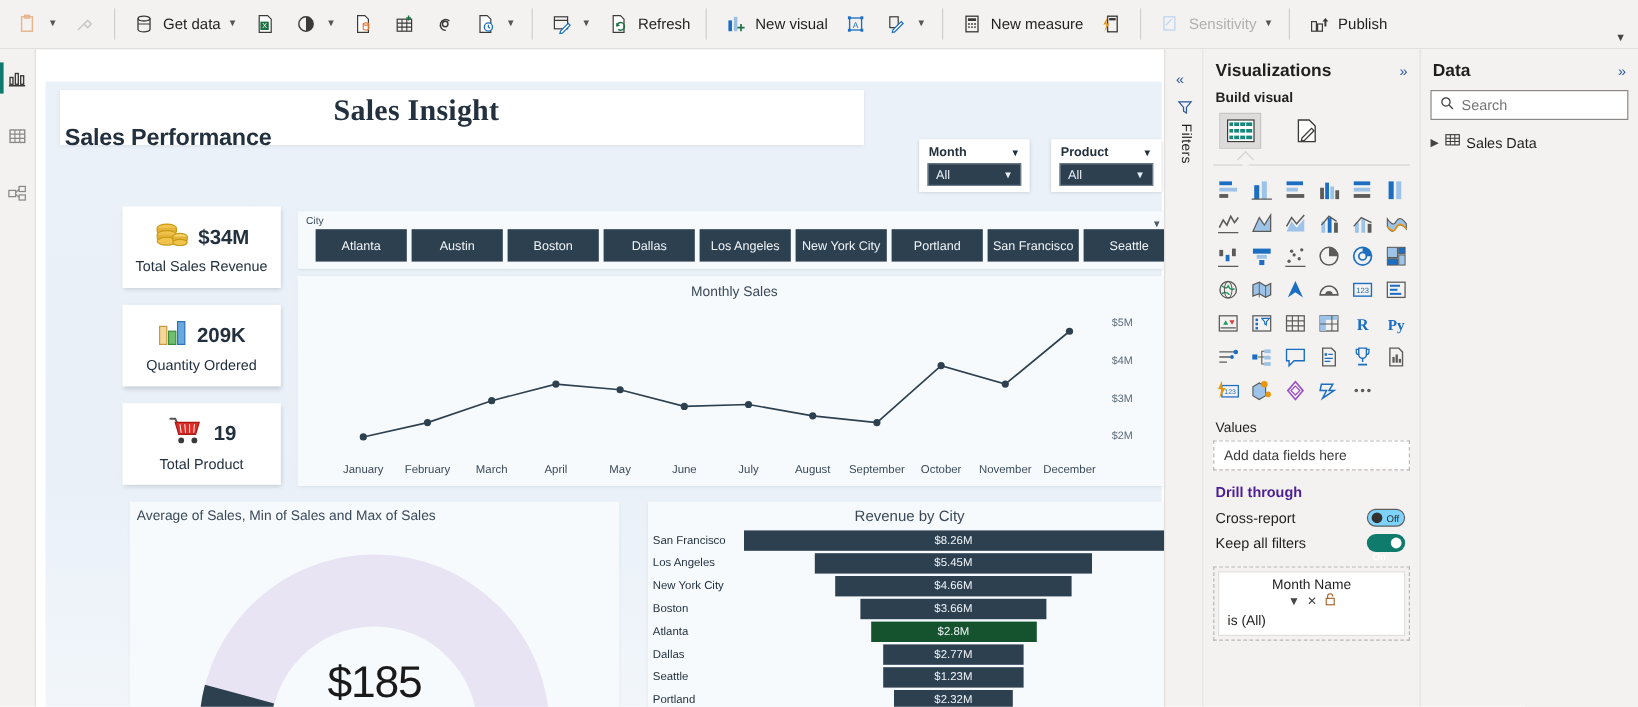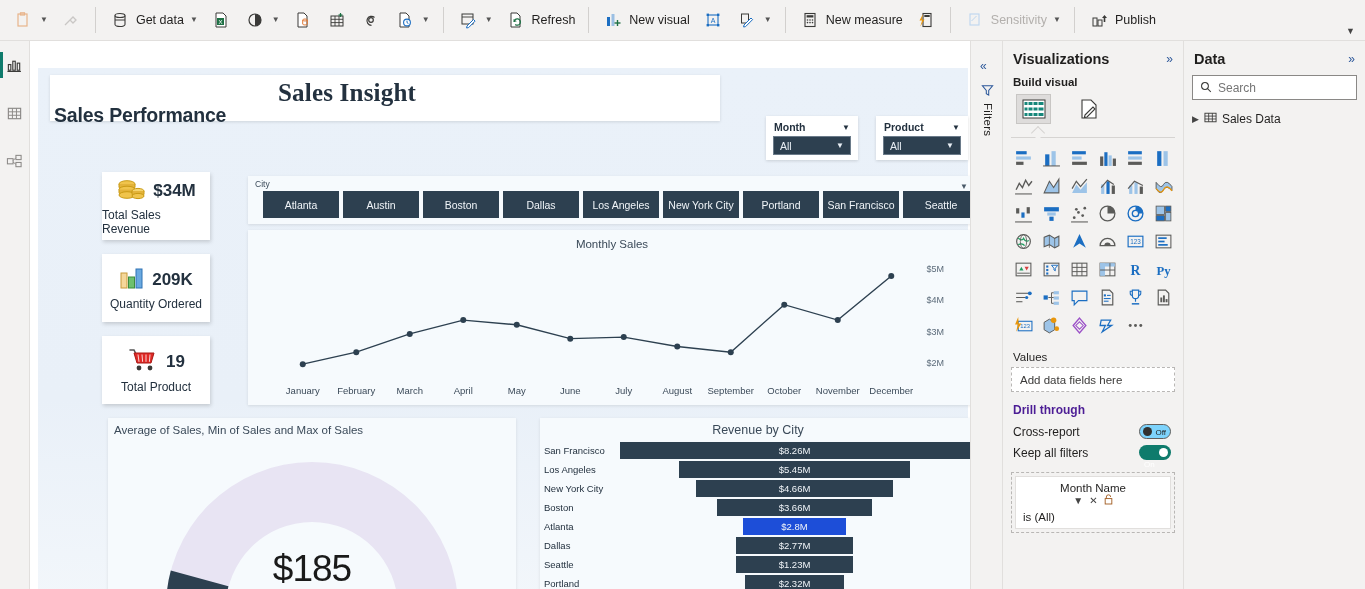--- a/index.html
+++ b/index.html
@@ -92,21 +92,21 @@
   .city-caret { position:absolute; right:8px; top:6px; font-size:8px; color:#4a5a69; }
   .city-tiles { position:absolute; left:15px; top:15px; display:flex; gap:4px; }
   .city-tile {
     width:76px; height:27px; background:#2d4050; color:#f0f4f8;
     font-size:10.5px; display:flex; align-items:center; justify-content:center;
     cursor:pointer; white-space:nowrap;
   }
 
   
   .kpi {
-    position:absolute; left:64px; width:108px; background:#ffffff;
+    position:absolute; left:64px; width:132px; background:#ffffff;
     box-shadow:1px 2px 4px rgba(0,0,0,.16);
     display:flex; flex-direction:column; align-items:center; justify-content:center;
   }
   .kpi-row { display:flex; align-items:center; gap:7px; }
   .kpi-val { font-size:17px; font-weight:bold; color:#23313f; }
   .kpi-lbl { font-size:12px; color:#23313f; margin-top:3px; }
 
   
   .mchart {
     position:absolute; left:210px; top:162px; width:728px; height:175px;
@@ -642,21 +642,21 @@
             </div>
             <div class="frow">
               <div class="fname">Boston</div>
               <div class="ftrack">
                 <div class="fbar" style="width: 155.085px; background: rgb(45, 64, 80);">$3.66M</div>
               </div>
             </div>
             <div class="frow">
               <div class="fname">Atlanta</div>
               <div class="ftrack">
-                <div class="fbar" style="width: 103px; background: #1d4ed8;">$2.8M</div>
+                <div class="fbar" style="width: 138px; background: #14532d;">$2.8M</div>
               </div>
             </div>
             <div class="frow">
               <div class="fname">Dallas</div>
               <div class="ftrack">
                 <div class="fbar" style="width: 117.373px; background: rgb(45, 64, 80);">$2.77M</div>
               </div>
             </div>
             <div class="frow">
               <div class="fname">Seattle</div>

